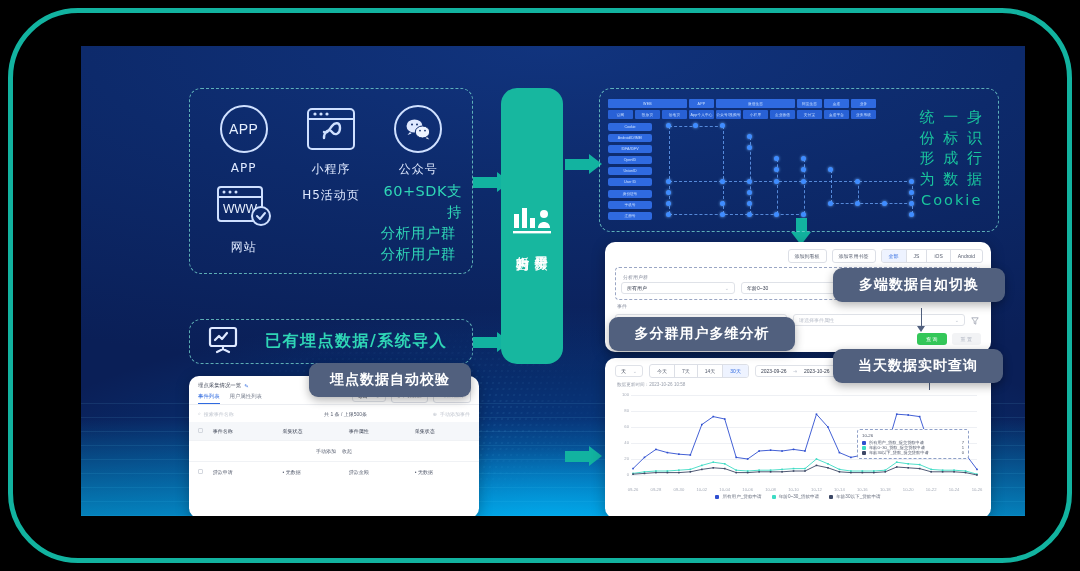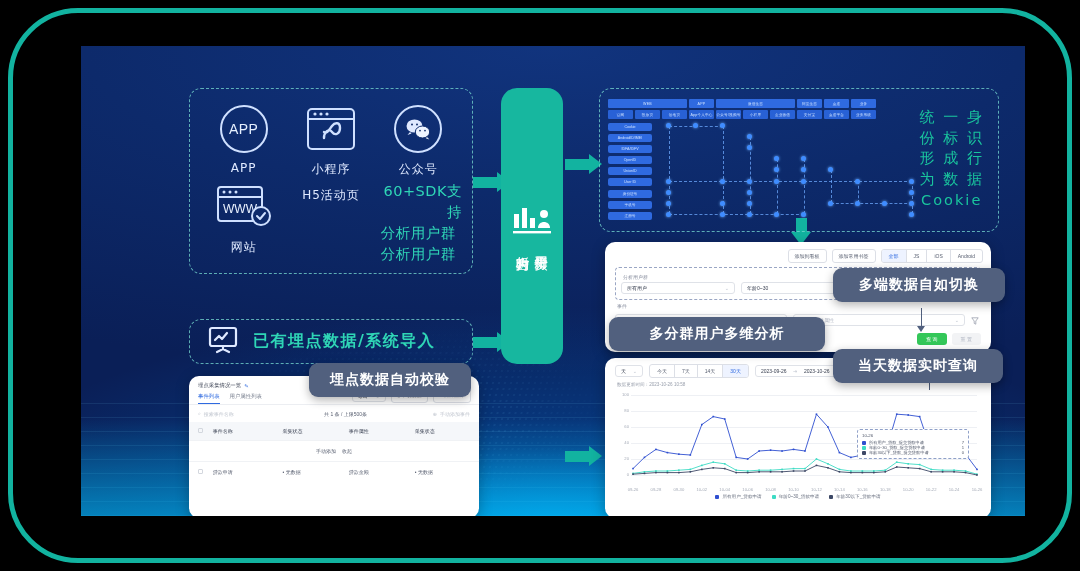--- a/index.html
+++ b/index.html
@@ -76,21 +76,21 @@
   .src .lbl{ color:#dfe9ff; font-size:12px; margin-top:6px; letter-spacing:1px;}
   .circ{ width:48px;height:48px;border:2px solid #cfe0ff;border-radius:50%;
          display:flex;align-items:center;justify-content:center;color:#e6f0ff;
          font-size:14px; letter-spacing:.5px;}
   .h5{ color:#eaf2ff; font-size:40px; font-weight:400; line-height:1; letter-spacing:-1px;}
   .sdk{ color:#2fd6b6; font-size:14.5px; line-height:1.45; text-align:right; letter-spacing:.5px;}
 
   
   #existing{
     position:absolute; left:108px; top:273px; width:284px; height:45px;
-    display:flex; align-items:center; gap:15px; padding-left:18px;
+    display:flex; align-items:center; gap:27px; padding-left:18px;
   }
   #existing .txt{ color:#2fd6b6; font-size:16px; letter-spacing:1.5px; font-weight:600;}
 
   
   .arrow{ position:absolute; }
   .arrow .shaft{ background:#12b3a0; }
   .arrow-r{ display:flex; align-items:center; }
   .arrow-r .shaft{ width:24px; height:11px; }
   .arrow-r .head{
     width:0;height:0;border-top:10px solid transparent;border-bottom:10px solid transparent;
@@ -742,20 +742,20 @@
         <span class="c4 nodata">• <i style="font-style:normal">无数据</i></span>
       </div>
     </div>
 
     <div class="leader-v" style="left:840px; top:262px; height:20px;"></div>
     <div class="leader-a" style="left:836px; top:280px;"></div>
     <div class="pill" style="left:752px; top:222px; width:172px; height:34px;">多端数据自如切换</div>
 
     <div class="leader-v" style="left:605px; top:278px; height:18px;"></div>
     <div class="leader-a" style="left:601px; top:294px;"></div>
-    <div class="pill" style="left:528px; top:271px; width:216px; height:34px;">多分群用户多维分析</div>
+    <div class="pill" style="left:528px; top:271px; width:186px; height:34px;">多分群用户多维分析</div>
 
     <div class="leader-v" style="left:848px; top:318px; height:26px;"></div>
     <div class="pill" style="left:228px; top:317px; width:162px; height:34px;">埋点数据自动校验</div>
 
     <div class="pill" style="left:752px; top:303px; width:170px; height:34px;">当天数据实时查询</div>
   </div>
 </div>
 
 </body></html>

